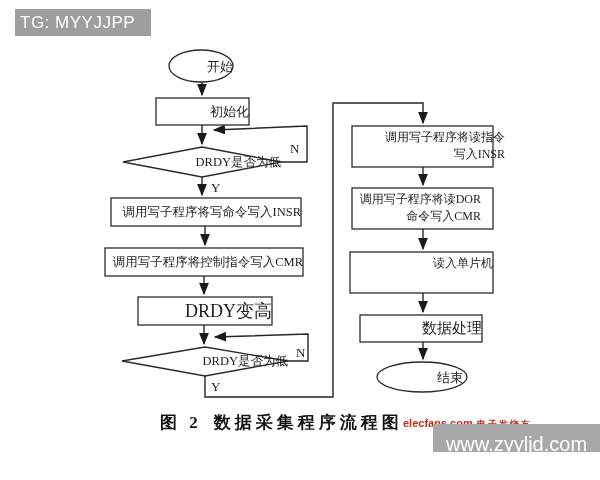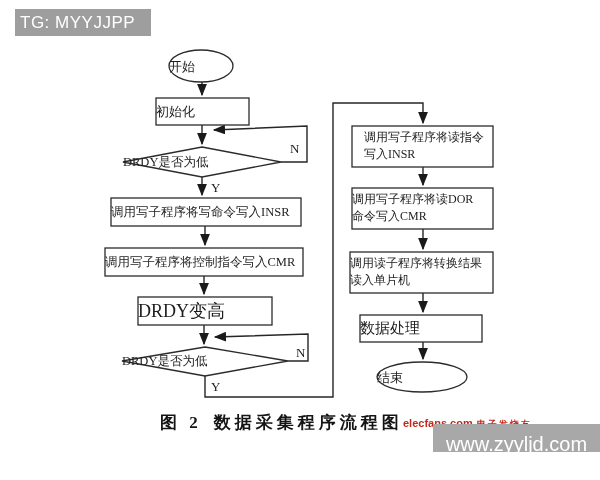--- a/index.html
+++ b/index.html
@@ -25,21 +25,21 @@
     box-sizing: border-box;
     letter-spacing: 0.5px;
   }
   
   #flow-svg { position: absolute; left: 0; top: 0; }
   #flow-svg .shape { fill: #ffffff; stroke: #2b2b2b; stroke-width: 1.3; }
   #flow-svg .conn  { fill: none; stroke: #262626; stroke-width: 1.4; }
   
   .node-label {
     position: absolute;
-    text-align: left;
+    text-align: right;
     color: #1d1d1d;
     font-size: 12.5px;
     line-height: 15px;
     white-space: nowrap;
   }
   .node-label.two-line { white-space: normal; line-height: 17px; font-size: 12px; }
   .branch-label {
     position: absolute;
     color: #1d1d1d;
     font-size: 13px;
@@ -134,21 +134,20 @@
 
   <div class="node-label two-line" style="left:352px; top:129px; width:141px;padding-left:12px;">
     <div>调用写子程序将读指令</div>
     <div>写入INSR</div>
   </div>
   <div class="node-label two-line" style="left:352px; top:191px; width:129px;">
     <div>调用写子程序将读DOR</div>
     <div>命令写入CMR</div>
   </div>
   <div class="node-label two-line" style="left:350px; top:255px; width:143px;">
-    <div>调用读子程序将转换结果</div>
     <div>读入单片机</div>
   </div>
 
   <div class="node-label" style="left:360px; top:321px; width:122px; font-size:15px;">数据处理</div>
   <div class="node-label" style="left:377px; top:370px; width:86px; font-size:13px;">结束</div>
 
   <div class="branch-label" style="left:290px; top:141px;">N</div>
   <div class="branch-label" style="left:211px; top:180px;">Y</div>
   <div class="branch-label" style="left:296px; top:345px;">N</div>
   <div class="branch-label" style="left:211px; top:379px;">Y</div>

